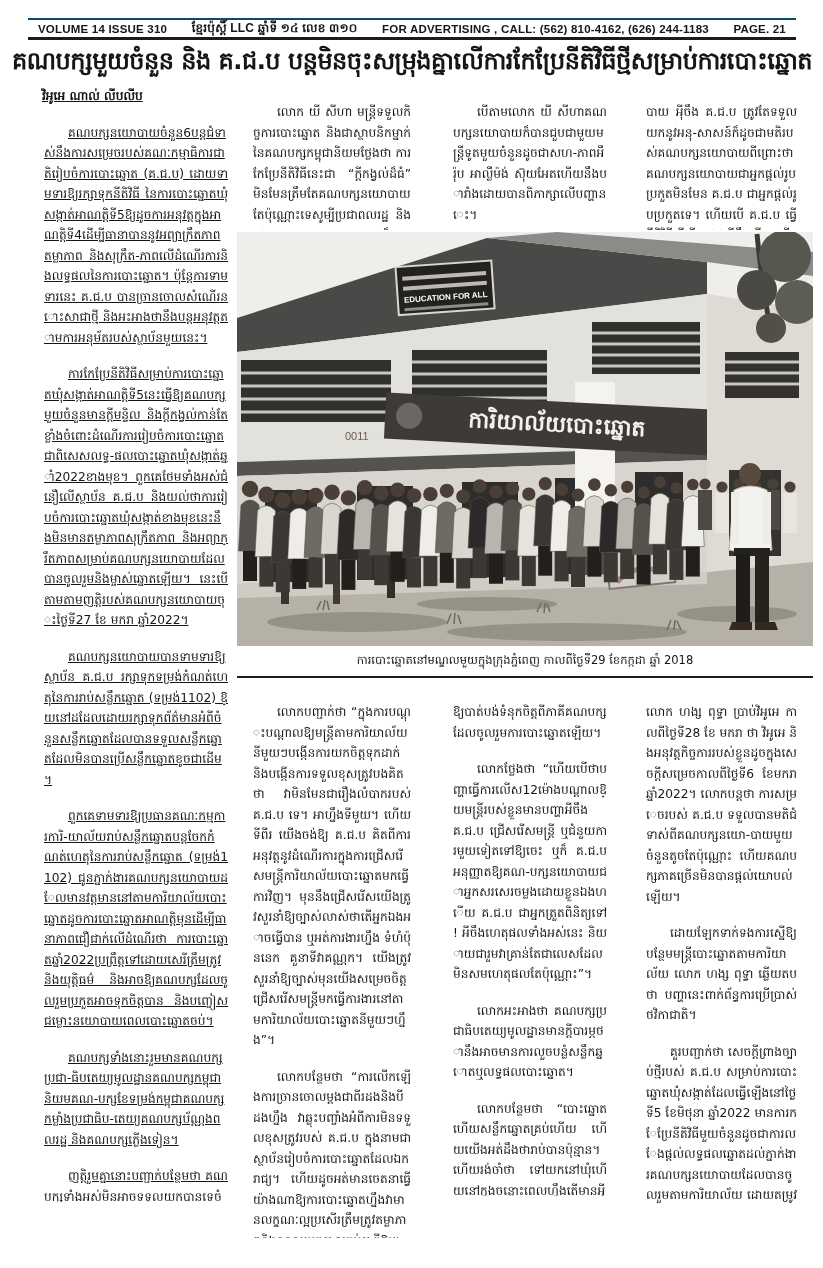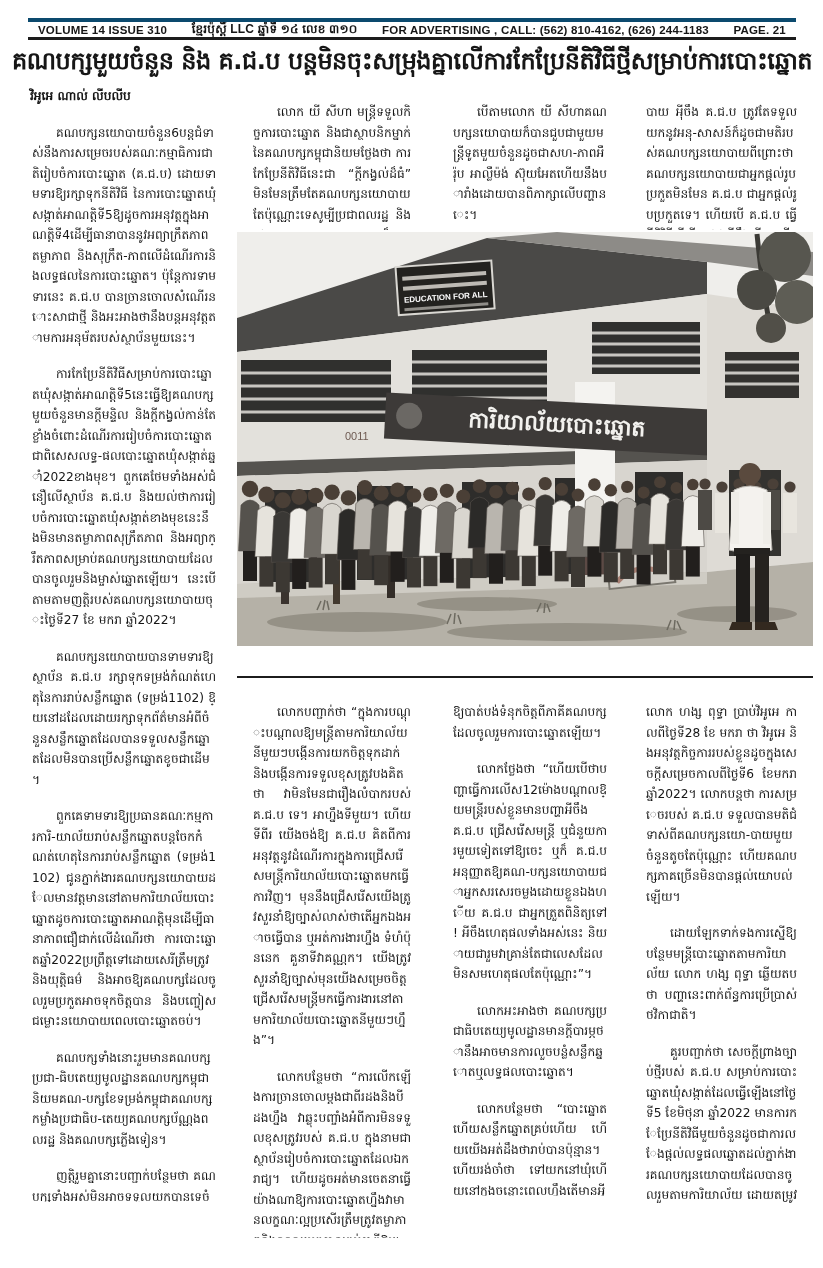--- a/index.html
+++ b/index.html
@@ -1,37 +1,37 @@
 <!DOCTYPE html>
 <html><head>
 <meta charset="utf-8">
 <style>
   html,body{margin:0;padding:0;background:#d9d9d9;}
   #page{position:relative;width:823px;height:1268px;background:#ffffff;
         font-family:"DejaVu Sans","Liberation Sans",sans-serif;color:#161616;
         overflow:hidden;margin:0 auto;}
   
   #masthead{position:absolute;left:28px;top:18px;width:768px;height:22px;
-            border-top:4px solid #0c4a6e;border-bottom:3px solid #1c1c1c;
+            border-top:2px solid #0c4a6e;border-bottom:3px solid #1c1c1c;
             display:flex;align-items:center;justify-content:space-between;
             font-family:"Liberation Sans",sans-serif;font-weight:bold;font-size:11.5px;
             letter-spacing:.2px;white-space:nowrap;overflow:hidden;padding:2px 10px 2px 10px;box-sizing:border-box;}
   #masthead .kh{font-size:12px;}
   
   #headline{position:absolute;left:12px;top:44px;width:800px;height:36px;
             font-weight:bold;font-size:24px;line-height:34px;white-space:nowrap;
             overflow:hidden;letter-spacing:-0.5px;}
   
   .col{position:absolute;overflow:hidden;font-size:12.2px;line-height:20.5px;
        text-align:justify;word-break:break-all;}
   .col p{margin:16px;text-indent:24px;}
   .col p.noindent{text-indent:0;}
   .col p.q{}
   #byline{font-weight:bold;text-indent:14px;margin:0 0 1px 0;}
-  #col1{left:16px;top:86px;width:216px;height:1116px;}
+  #col1{left:28px;top:86px;width:216px;height:1116px;text-decoration:underline;}
   #col2t{left:237px;top:86px;width:190px;height:144px;}
   #col3t{left:437px;top:86px;width:186px;height:144px;}
   #col4t{left:630px;top:86px;width:183px;height:144px;}
   #col2b{left:237px;top:686px;width:190px;height:552px;}
   #col3b{left:437px;top:686px;width:186px;height:510px;}
   #col4b{left:630px;top:686px;width:183px;height:522px;}
   
   #photo{position:absolute;left:237px;top:232px;width:576px;height:414px;background:#e9e8e5;}
   #caption{position:absolute;left:237px;top:650px;width:576px;height:22px;text-align:center;
            font-size:11.5px;line-height:20px;overflow:hidden;word-break:break-all;}
@@ -274,20 +274,21 @@
         <rect x="526" y="260" width="8" height="52" fill="#efede8"></rect>
         <rect x="497" y="316" width="36" height="8" fill="#24221f"></rect>
         <rect x="499" y="322" width="14" height="68" fill="#1f1d1b"></rect>
         <rect x="518" y="322" width="14" height="68" fill="#26231f"></rect>
         <polygon points="495,390 515,390 515,398 492,398" fill="#33291f"></polygon>
         <polygon points="518,390 538,390 541,398 518,398" fill="#33291f"></polygon>
       </g>
     </svg>
   </div>
 
+  <div id="caption">ការបោះឆ្នោតនៅមណ្ឌលមួយក្នុងក្រុងភ្នំពេញ កាលពីថ្ងៃទី29 ខែកក្កដា ឆ្នាំ 2018</div>
   <div id="caption-rule"></div>
 
   <div id="col2b" class="col">
     <p class="q">លោកបញ្ជាក់ថា “ក្នុងការបណ្តុះបណ្តាលឱ្យមន្ត្រីតាមការិយាល័យនីមួយៗបង្កើនការយកចិត្តទុកដាក់ និងបង្កើនការទទួលខុសត្រូវបងគិតថា វាមិនមែនជារឿងលំបាករបស់ គ.ជ.ប ទេ។ អាហ្នឹងទីមួយ។ ហើយទីពីរ យើងចង់ឱ្យ គ.ជ.ប គិតពីការអនុវត្តនូវដំណើរការក្នុងការជ្រើសរើសមន្ត្រីការិយាល័យបោះឆ្នោតមកធ្វើការវិញ។ មុននឹងជ្រើសរើសយើងត្រូវសួរនាំឱ្យច្បាស់លាស់ថាតើអ្នកឯងអាចធ្វើបាន ឬអត់ការងារហ្នឹង ទំហំប៉ុននេក គួនាទីវាគណ្ណក។ យើងត្រូវសួរនាំឱ្យច្បាស់មុនយើងសម្រេចចិត្តជ្រើសរើសមន្ត្រីមកធ្វើការងារនៅតាមការិយាល័យបោះឆ្នោតនីមួយៗហ្នឹង”។</p>
     <p class="q">លោកបន្ថែមថា “ការលើកឡើងការច្រានចោលម្តងជាពីរដងនិងបីដងហ្នឹង វាឆ្លុះបញ្ចាំងអំពីការមិនទទួលខុសត្រូវរបស់ គ.ជ.ប ក្នុងនាមជាស្ថាប័នរៀបចំការបោះឆ្នោតដែលឯករាជ្យ។ ហើយដូចអត់មានចេតនាធ្វើយ៉ាងណាឱ្យការបោះឆ្នោតហ្នឹងវាមានលក្ខណៈល្អប្រសើរត្រឹមត្រូវតម្លាភាពនិងទទួលយកបានគ្រប់ភាគីឱ្យ។</p>
   </div>
   <div id="col3b" class="col">
     <p class="noindent">ឱ្យបាត់បង់ទំនុកចិត្តពីភាគីគណបក្សដែលចូលរួមការបោះឆ្នោតឡើយ។</p>
     <p class="q">លោកថ្លែងថា “ហើយបើថាបញ្ហាធ្វើការលើស12ម៉ោងបណ្តាលឱ្យមន្ត្រីរបស់ខ្លួនមានបញ្ហាអីចឹង គ.ជ.ប ជ្រើសរើសមន្ត្រី ឬជំនួយការមួយទៀតទៅឱ្យចេះ ឬក៏ គ.ជ.ប អនុញ្ញាតឱ្យគណ-បក្សនយោបាយជាអ្នកសរសេរចម្លងដោយខ្លួនឯងហើយ គ.ជ.ប ជាអ្នកត្រួតពិនិត្យទៅ ! អីចឹងហេតុផលទាំងអស់នេះ និយាយជារួមវាគ្រាន់តែជាលេសដែលមិនសមហេតុផលតែប៉ុណ្ណោះ”។</p>
     <p>លោកអះអាងថា គណបក្សប្រជាធិបតេយ្យមូលដ្ឋានមានក្តីបារម្ភថានឹងអាចមានការលួចបន្លំសន្លឹកឆ្នោតឬលទ្ធផលបោះឆ្នោត។</p>

